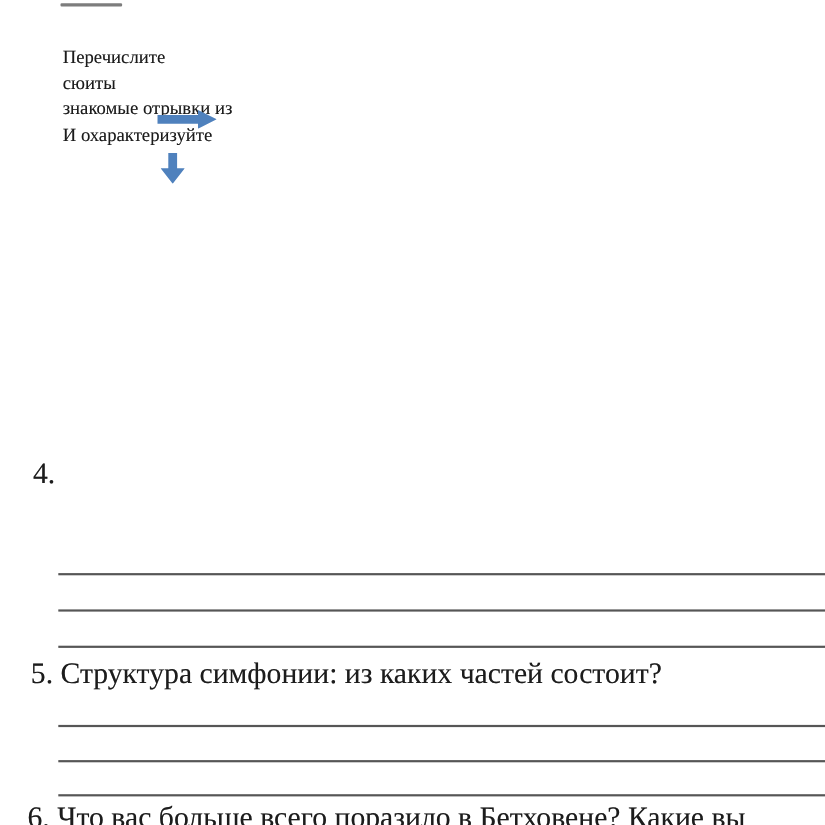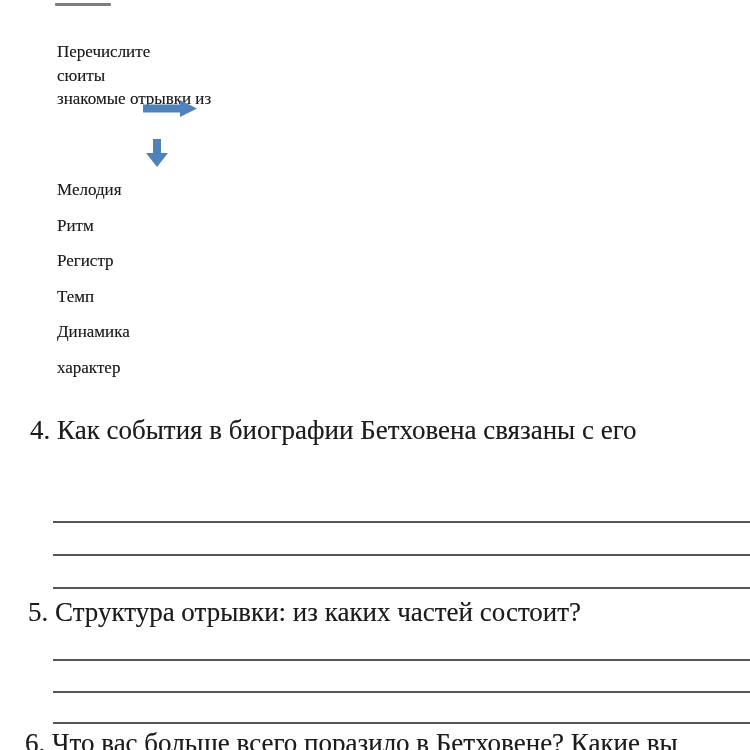--- a/index.html
+++ b/index.html
@@ -30,54 +30,46 @@
 <body>
 
 <div class="page">
 
   <div class="top-line"></div>
 
   <div class="prompt txt">
     <div>Перечислите</div>
     <div>сюиты</div>
     <div>знакомые отрывки из</div>
+    <div>И охарактеризуйте</div>
   </div>
 
   <svg class="arrow-right" width="54" height="17" viewBox="0 0 54 17">
     <polygon points="0,4.5 37,4.5 37,0 54,8.5 37,17 37,12.5 0,12.5" fill="#4f81bd"></polygon>
   </svg>
 
   <svg class="arrow-down" width="22" height="28" viewBox="0 0 22 28">
     <polygon points="7,0 15,0 15,14 22,14 11,28 0,14 7,14" fill="#4f81bd"></polygon>
   </svg>
 
-  <div class="elements txt">
-    <div>Мелодия</div>
-    <div>Ритм</div>
-    <div>Регистр</div>
-    <div>Темп</div>
-    <div>Динамика</div>
-    <div>характер</div>
-  </div>
 
   <div class="question q4 txt">
     <span class="qnum">4.</span>
     <div class="qtext">
-      <div>Как события в биографии Бетховена связаны с его</div>
     </div>
   </div>
 
   <div class="answer-line al-1"></div>
   <div class="answer-line al-2"></div>
   <div class="answer-line al-3"></div>
 
   <div class="question q5 txt">
     <span class="qnum">5.</span>
     <div class="qtext">
-      <div>Структура отрывки: из каких частей состоит?</div>
+      <div>Структура симфонии: из каких частей состоит?</div>
     </div>
   </div>
 
   <div class="answer-line al-4"></div>
   <div class="answer-line al-5"></div>
   <div class="answer-line al-6"></div>
 
   <div class="question q6 txt">
     <span class="qnum">6.</span>
     <div class="qtext">

